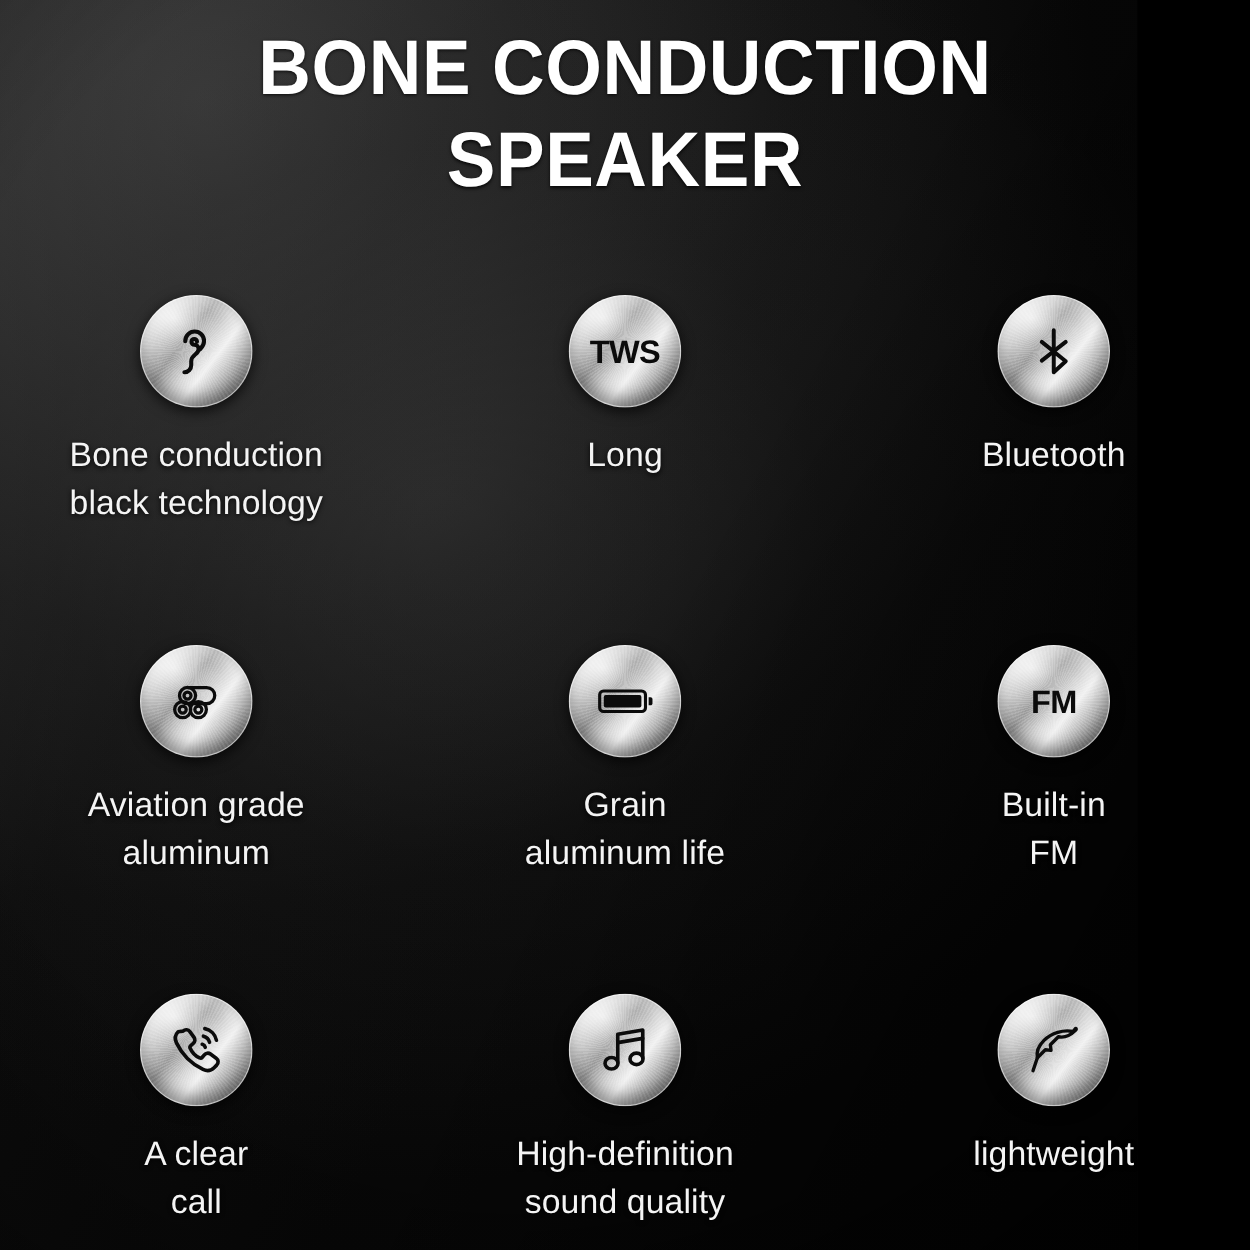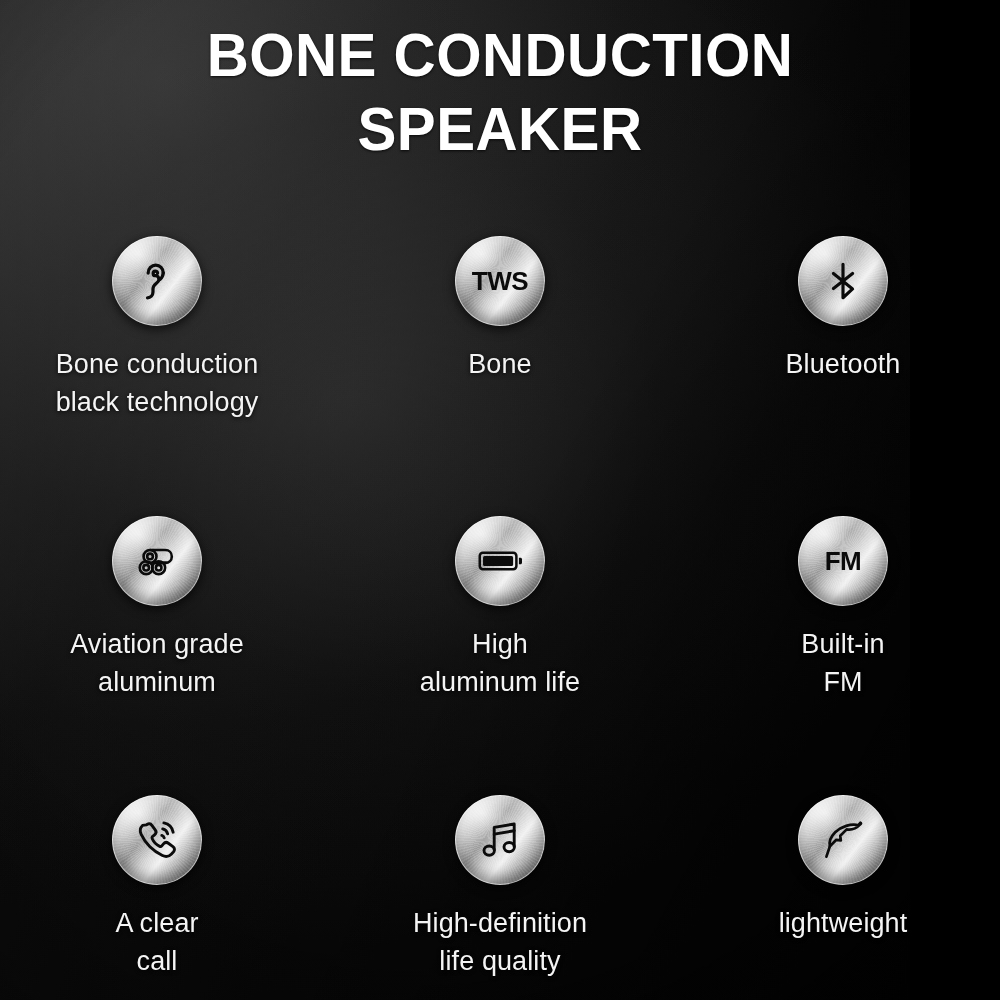--- a/index.html
+++ b/index.html
@@ -224,21 +224,21 @@
 
     <div class="feature row-0 col-1">
       <div class="disc-wrap">
         <div class="disc">
           <span class="disc-glyph">
             <span class="glyph-text">TWS</span>
           </span>
         </div>
       </div>
       <div class="caption">
-        <span class="cap-line">Bone</span>
+        <span class="cap-line">Long</span>
       </div>
     </div>
 
     <div class="feature row-0 col-2">
       <div class="disc-wrap">
         <div class="disc">
           <span class="disc-glyph">
             <svg width="46" height="46" viewBox="0 0 48 48" fill="none" stroke="#0b0b0b" stroke-width="3.3" stroke-linecap="round" stroke-linejoin="round">
               <path d="M24 6.5v35l10-9.2L14 16.2"></path>
               <path d="M14 31.8l20-15.6"></path>
@@ -281,21 +281,21 @@
           <span class="disc-glyph">
             <svg width="54" height="54" viewBox="0 0 56 56" fill="none">
               <rect x="7" y="19.5" width="38" height="17" rx="3.2" fill="none" stroke="#0b0b0b" stroke-width="2.6"></rect>
               <rect x="10.4" y="22.9" width="31.2" height="10.2" rx="1.6" fill="#0b0b0b"></rect>
               <path d="M47.6 24.6h1.6c0.9 0 1.6 0.7 1.6 1.6v3.6c0 0.9-0.7 1.6-1.6 1.6h-1.6z" fill="#0b0b0b"></path>
             </svg>
           </span>
         </div>
       </div>
       <div class="caption">
-        <span class="cap-line">High</span>
+        <span class="cap-line">Grain</span>
         <span class="cap-line">aluminum life</span>
       </div>
     </div>
 
     <div class="feature row-1 col-2">
       <div class="disc-wrap">
         <div class="disc">
           <span class="disc-glyph">
             <span class="glyph-text">FM</span>
           </span>
@@ -334,21 +334,21 @@
               <path d="M18.2 33.8V11.4l20-3.4v22.4"></path>
               <path d="M18.2 18.1l20-3.4"></path>
               <ellipse cx="13.2" cy="34.6" rx="5.2" ry="4.6"></ellipse>
               <ellipse cx="33.2" cy="31.1" rx="5.2" ry="4.6"></ellipse>
             </svg>
           </span>
         </div>
       </div>
       <div class="caption">
         <span class="cap-line">High-definition</span>
-        <span class="cap-line">life quality</span>
+        <span class="cap-line">sound quality</span>
       </div>
     </div>
 
     <div class="feature row-2 col-2">
       <div class="disc-wrap">
         <div class="disc">
           <span class="disc-glyph">
             <svg width="48" height="48" viewBox="0 0 48 48" fill="none" stroke="#0b0b0b" stroke-width="2.7" stroke-linecap="round" stroke-linejoin="round">
               <path d="M39.5 9.2c-7.6-1.8-17.4 1.2-23.3 7.1-4.4 4.4-6.2 9.6-5.3 13.9l6.4-6.4 4.5 0.5-0.5-4.5 6.4-6.4c4.3 0.9 9.5-0.9 13.9-5.3 0.5-0.5 0.6-1.2-0.1-1.4z"></path>
               <path d="M10.9 30.2L7.4 40.6"></path>

